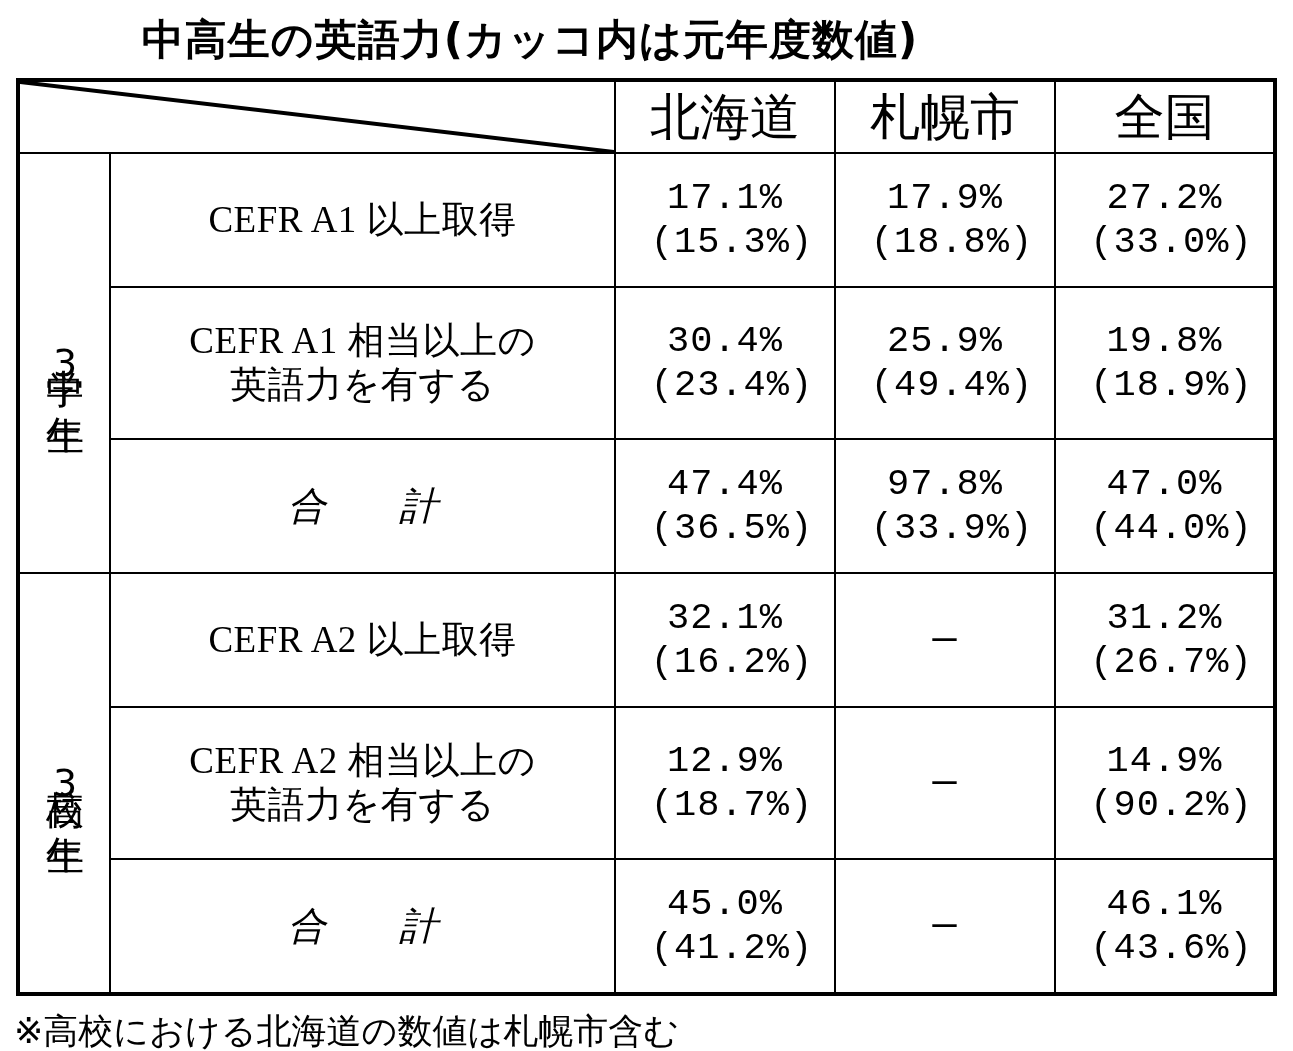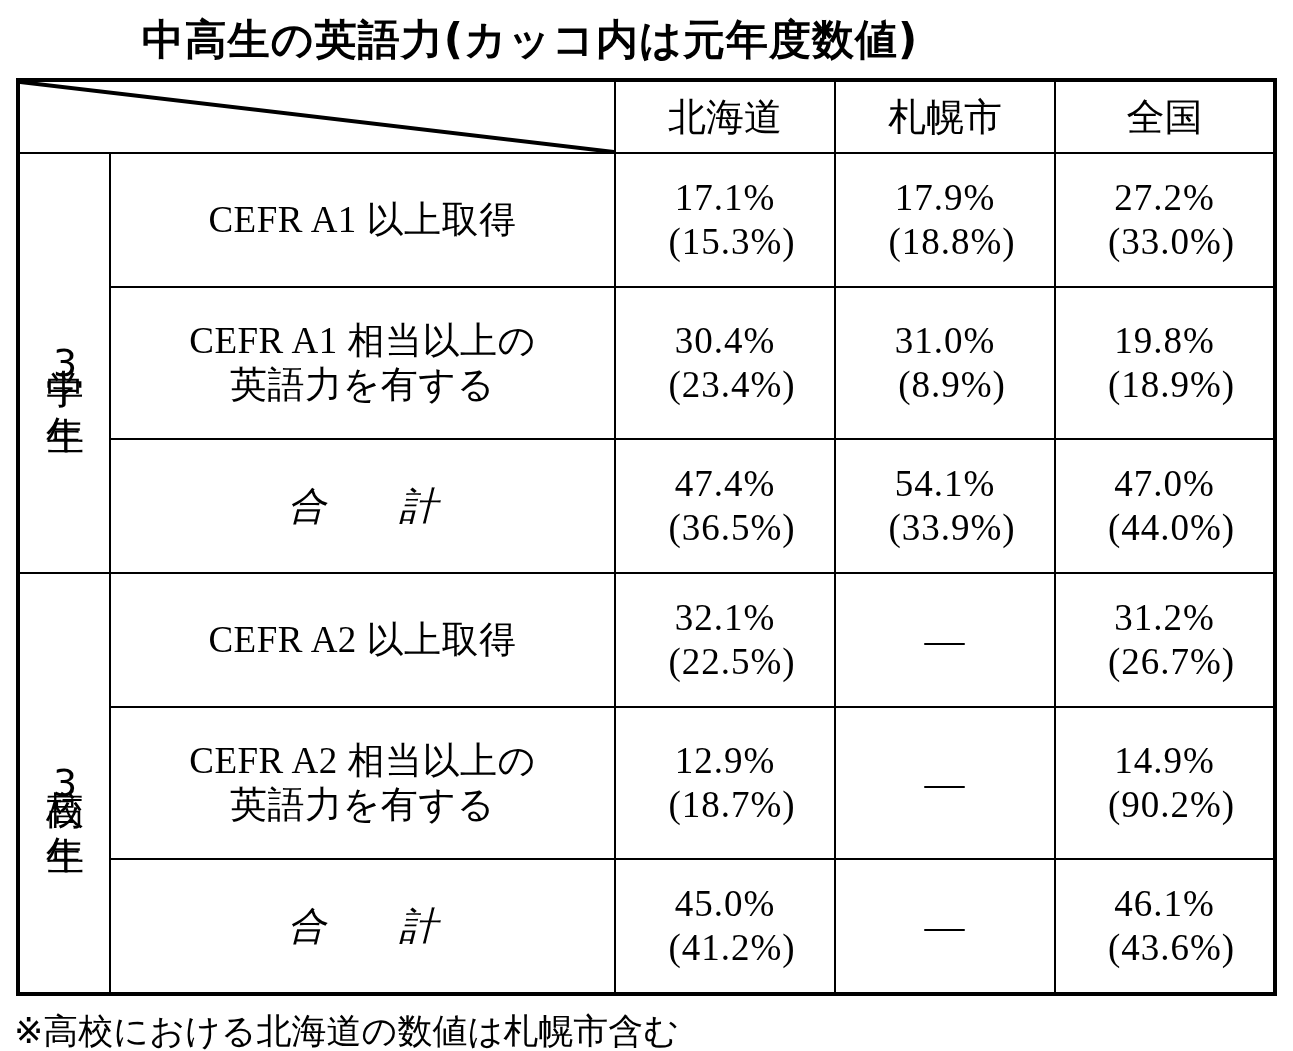--- a/index.html
+++ b/index.html
@@ -45,21 +45,21 @@
     padding: 0;
     font-weight: normal;
   }
   
   col.c-group { width: 92px; }
   col.c-label { width: 505px; }
   col.c-val   { width: 220px; }
 
   .hdr-cell {
     height: 70px;
-    font-size: 38px;
+    font-size: 50px;
     font-family: Liberation Mono, monospace;
   }
   .corner {
     position: relative;
     padding: 0;
     overflow: hidden;
   }
   .corner svg {
     display: block;
     width: 100%;
@@ -96,21 +96,21 @@
   }
   .cefr {
     font-family: "Liberation Serif", "DejaVu Serif", serif;
     letter-spacing: 0.5px;
     border-radius: 9px;
   }
   .value-cell {
     font-size: 37px;
     line-height: 1.2;
     padding: 6px 2px;
-    font-family: Liberation Serif, serif;
+    font-family: Liberation Mono, monospace;
     border-radius: 14px;
   }
   .value-cell .cur { display: block; letter-spacing: 1px; }
   .value-cell .prev { display: block; letter-spacing: 1px; padding-left: 14px; }
   .value-cell.dash { font-size: 40px; }
   .row-tall td { height: 132px; }
   .row-xtall td { height: 150px; }
   .note {
     margin: 12px 14px 0 14px;
     font-size: 35px;
@@ -172,57 +172,57 @@
         <tr class="row-xtall">
           <td class="row-label cefr">
             <span>CEFR A1 相当以上の</span>
             <span class="l2">英語力を有する</span>
           </td>
           <td class="value-cell">
             <span class="cur">30.4%</span>
             <span class="prev">(23.4%)</span>
           </td>
           <td class="value-cell">
-            <span class="cur">31.0%</span>
-            <span class="prev">(8.9%)</span>
+            <span class="cur">25.9%</span>
+            <span class="prev">(49.4%)</span>
           </td>
           <td class="value-cell">
             <span class="cur">19.8%</span>
             <span class="prev">(18.9%)</span>
           </td>
         </tr>
 
         <tr class="row-tall">
           <td class="row-label spaced">
             <span>合　計</span>
           </td>
           <td class="value-cell">
             <span class="cur">47.4%</span>
             <span class="prev">(36.5%)</span>
           </td>
           <td class="value-cell">
-            <span class="cur">54.1%</span>
+            <span class="cur">97.8%</span>
             <span class="prev">(33.9%)</span>
           </td>
           <td class="value-cell">
             <span class="cur">47.0%</span>
             <span class="prev">(44.0%)</span>
           </td>
         </tr>
 
         <tr class="row-tall">
           <td class="group-cell" rowspan="3">
             <span class="vtext">高校3年生</span>
           </td>
           <td class="row-label cefr">
             <span>CEFR A2 以上取得</span>
           </td>
           <td class="value-cell">
             <span class="cur">32.1%</span>
-            <span class="prev">(22.5%)</span>
+            <span class="prev">(16.2%)</span>
           </td>
           <td class="value-cell dash">
             <span class="cur">—</span>
           </td>
           <td class="value-cell">
             <span class="cur">31.2%</span>
             <span class="prev">(26.7%)</span>
           </td>
         </tr>
 

